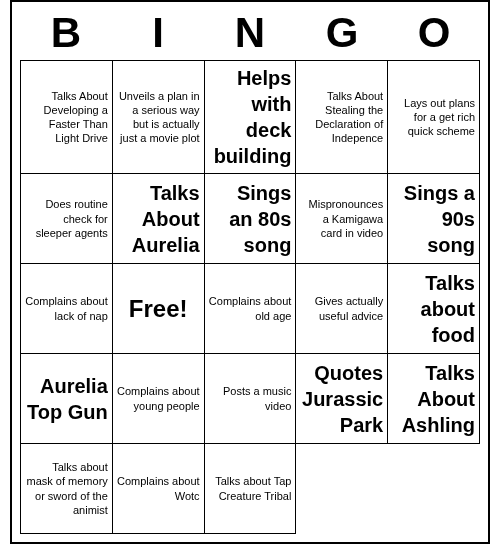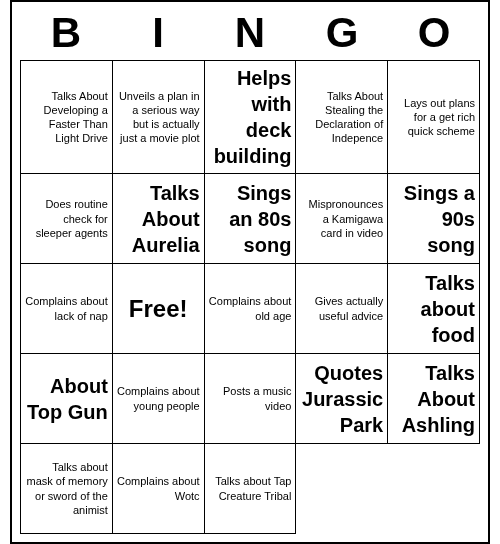--- a/index.html
+++ b/index.html
@@ -76,21 +76,21 @@
       <div class="bingo-cell">Does routine check for sleeper agents</div>
       <div class="bingo-cell large-text">Talks About Aurelia</div>
       <div class="bingo-cell large-text">Sings an 80s song</div>
       <div class="bingo-cell">Mispronounces a Kamigawa card in video</div>
       <div class="bingo-cell large-text">Sings a 90s song</div>
       <div class="bingo-cell">Complains about lack of nap</div>
       <div class="bingo-cell free">Free!</div>
       <div class="bingo-cell">Complains about old age</div>
       <div class="bingo-cell">Gives actually useful advice</div>
       <div class="bingo-cell large-text">Talks about food</div>
-      <div class="bingo-cell large-text">About Top Gun</div>
+      <div class="bingo-cell large-text">Aurelia Top Gun</div>
       <div class="bingo-cell">Complains about young people</div>
       <div class="bingo-cell">Posts a music video</div>
       <div class="bingo-cell large-text">Quotes Jurassic Park</div>
       <div class="bingo-cell large-text">Talks About Ashling</div>
       <div class="bingo-cell">Talks about mask of memory or sword of the animist</div>
       <div class="bingo-cell">Complains about Wotc</div>
       <div class="bingo-cell">Talks about Tap Creature Tribal</div>
     </div>
 </div>
 

